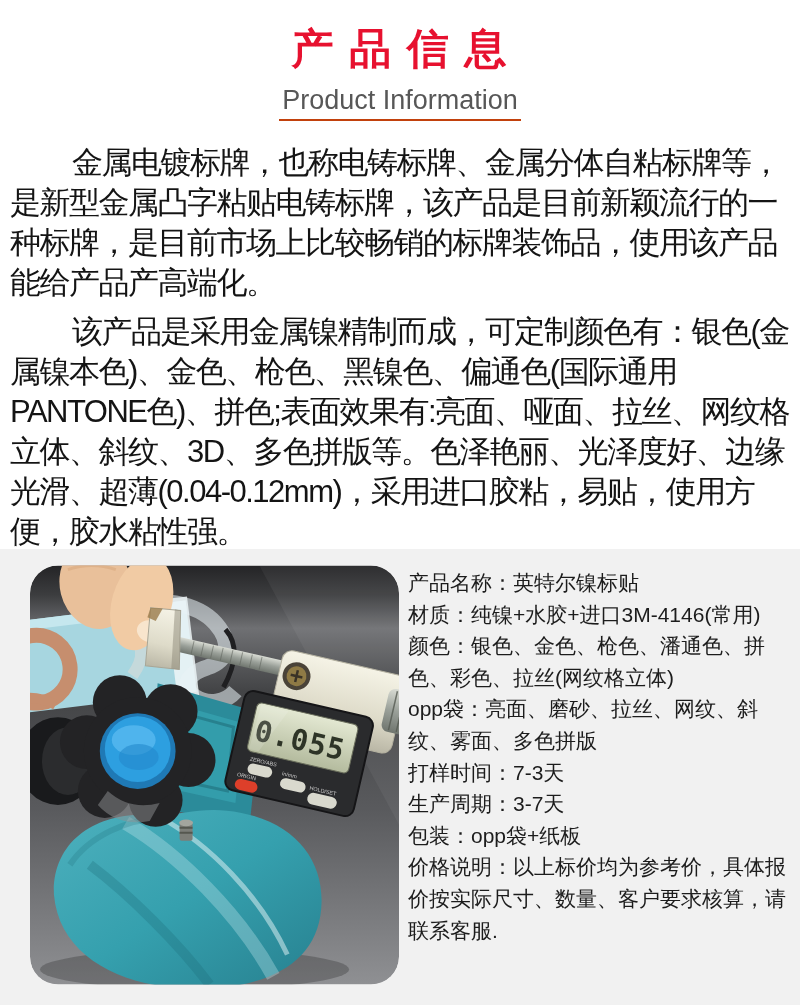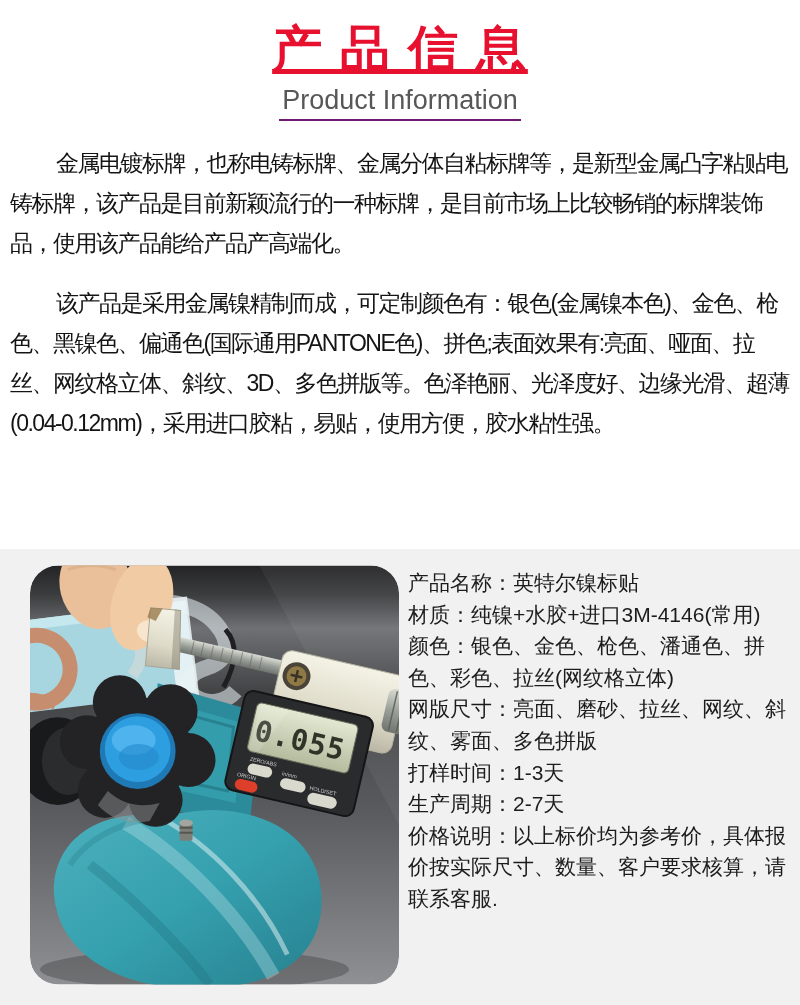--- a/index.html
+++ b/index.html
@@ -8,46 +8,45 @@
     width:800px; height:1005px;
     background:#ffffff;
     font-family:"Liberation Sans","DejaVu Sans",sans-serif;
     color:#151515;
     overflow:hidden;
     position:relative;
   }
   .page-title {
     margin:18px 0 0 0;
     text-align:center;
-    font-size:50px;
+    font-size:42px;
     line-height:62px;
     font-weight:bold;
     color:#e7112f;
     letter-spacing:2px;
-    text-decoration:underline;
   }
   .subtitle-wrap { text-align:center; margin-top:4px; }
   .page-subtitle {
     display:inline-block;
     font-size:27px;
     line-height:32px;
     color:#575757;
-    border-bottom:2px solid #701a75;
+    border-bottom:2px solid #c2410c;
     padding:0 3px 3px 3px;
   }
   .intro { margin:22px 10px 0 10px; }
   .intro p {
     margin:0;
-    font-size:23px;
+    font-size:31px;
     line-height:40px;
     letter-spacing:-1.5px;
     text-indent:2em;
     color:#141414;
   }
-  .intro p + p { margin-top:20px; }
+  .intro p + p { margin-top:9px; }
   .product-section {
     position:absolute;
     top:549px; left:0;
     width:800px; height:456px;
     background:#f1f1f1;
     padding:16px 0 0 30px;
     display:flex;
     align-items:flex-start;
   }
   .photo-frame {
@@ -242,20 +241,21 @@
           </g>
         </g>
       </g>
     </svg>
   </div>
 
   <div class="specs">
     <div class="spec-row">产品名称：英特尔镍标贴</div>
     <div class="spec-row">材质：纯镍+水胶+进口3M-4146(常用)</div>
     <div class="spec-row">颜色：银色、金色、枪色、潘通色、拼色、彩色、拉丝(网纹格立体)</div>
-    <div class="spec-row">网版尺寸：亮面、磨砂、拉丝、网纹、斜纹、雾面、多色拼版</div>
-    <div class="spec-row">打样时间：1-3天</div>
-    <div class="spec-row">生产周期：2-7天</div>
+    <div class="spec-row">opp袋：亮面、磨砂、拉丝、网纹、斜纹、雾面、多色拼版</div>
+    <div class="spec-row">打样时间：7-3天</div>
+    <div class="spec-row">生产周期：3-7天</div>
+    <div class="spec-row">包装：opp袋+纸板</div>
     <div class="spec-row">价格说明：以上标价均为参考价，具体报价按实际尺寸、数量、客户要求核算，请联系客服.</div>
 
   </div>
 
 </div>
 
 </body></html>

